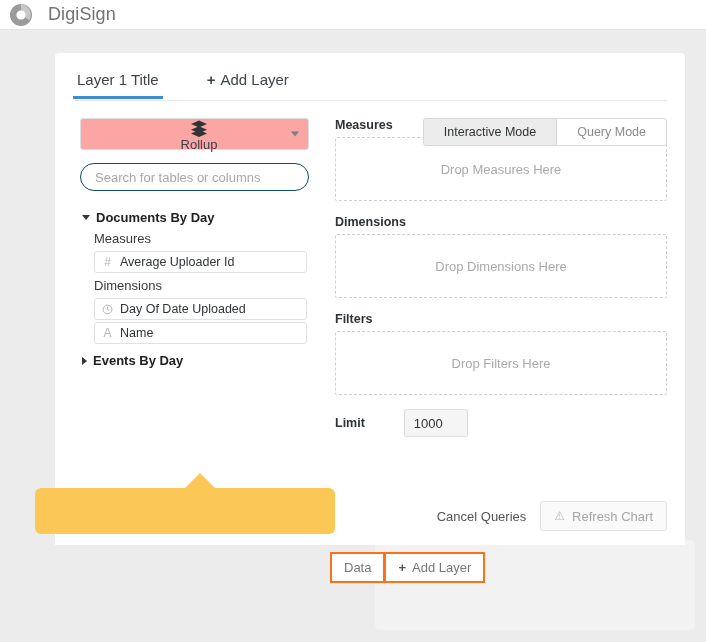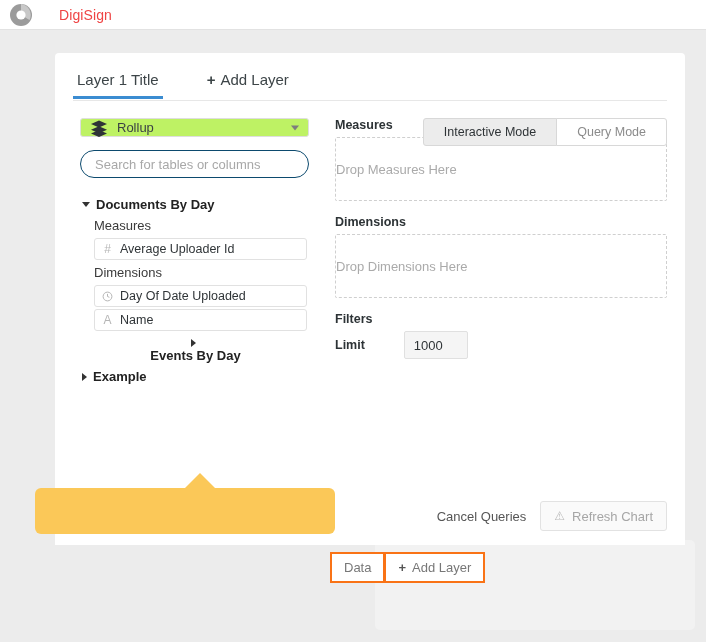--- a/index.html
+++ b/index.html
@@ -28,23 +28,23 @@
     display: flex;
     align-items: center;
   }
   .app-logo {
     width: 28px;
     height: 28px;
     margin-left: 7px;
     flex: 0 0 auto;
   }
   .app-title {
-    margin-left: 24px;
-    font-size: 14px;
-    color: #ef4444;
+    margin-left: 13px;
+    font-size: 18px;
+    color: #737373;
     letter-spacing: .1px;
   }
 
   
   .behind-card {
     position: absolute;
     left: 375px;
     top: 540px;
     width: 320px;
     height: 90px;
@@ -128,28 +128,29 @@
 
   
   .left-col {
     position: absolute;
     left: 25px;
     top: 65px;
     width: 231px;
   }
   .rollup-select {
     width: 229px;
-    height: 19px;
-    background: #bef264;
+    height: 32px;
+    background: #fca5a5;
     border: 1px solid #dedede;
     border-radius: 3px;
     display: flex;
     align-items: center;
     position: relative;
     box-sizing: border-box;
+    flex-direction: column;
   }
   .rollup-icon {
     margin-left: 9px;
     width: 18px;
     height: 18px;
     flex: 0 0 auto;
   }
   .rollup-label {
     margin-left: 9px;
     font-size: 13px;
@@ -278,20 +279,21 @@
     font-weight: bold;
     color: #2d3336;
     margin-bottom: 5px;
   }
   .dropzone {
     border: 1px dashed #cfcfcf;
     border-radius: 2px;
     height: 62px;
     display: flex;
     align-items: center;
+    justify-content: center;
     color: #aaaaaa;
     font-size: 13px;
     margin-bottom: 14px;
     background: #fff;
   }
   .zone-block:first-child { margin-top: 38px; }
 
   .limit-row {
     display: flex;
     align-items: center;
@@ -453,29 +455,25 @@
             <line x1="5.5" y1="5.5" x2="7.4" y2="6.3" stroke="#b6b6b6" stroke-width="1"></line>
           </svg>
         </span>
         <span>Day Of Date Uploaded</span>
       </div>
       <div class="field-chip">
         <span class="chip-icon">A</span>
         <span>Name</span>
       </div>
 
-      <div class="tree-group-header" style="margin-top:6px;flex-direction:column;">
+      <div class="tree-group-header" style="margin-top:6px;">
         <span class="caret-right"></span>
         <span>Events By Day</span>
       </div>
 
-      <div class="tree-group-header">
-        <span class="caret-right"></span>
-        <span>Example</span>
-      </div>
 
     </div>
   </div>
 
   <div class="right-col">
 
     <div class="mode-toggle">
       <div class="mode-btn active">
         <span>Interactive Mode</span>
       </div>
@@ -493,20 +491,23 @@
 
     <div class="zone-block">
       <div class="zone-label">Dimensions</div>
       <div class="dropzone">
         <span>Drop Dimensions Here</span>
       </div>
     </div>
 
     <div class="zone-block">
       <div class="zone-label">Filters</div>
+      <div class="dropzone">
+        <span>Drop Filters Here</span>
+      </div>
     </div>
 
     <div class="limit-row">
       <span class="limit-label">Limit</span>
       <input class="limit-input" type="text" value="1000" style="">
     </div>
 
     <div class="actions-row">
       <span class="cancel-queries">Cancel Queries</span>
       <div class="refresh-chart">

